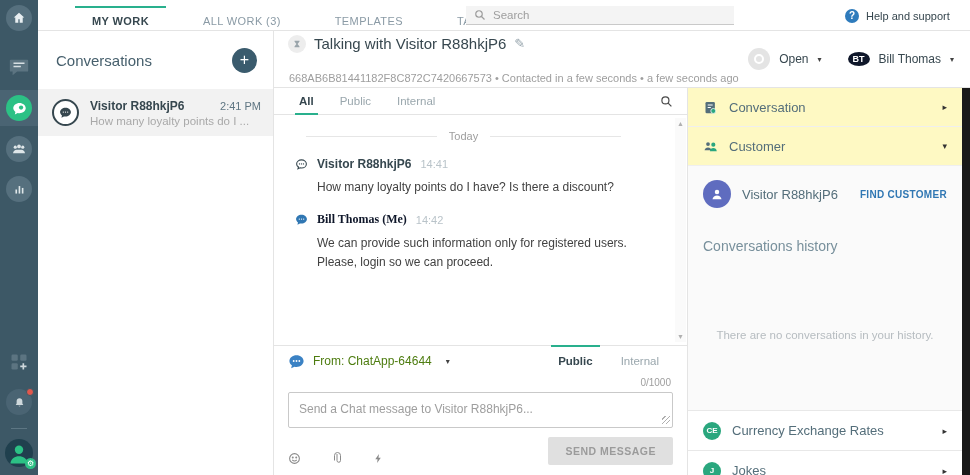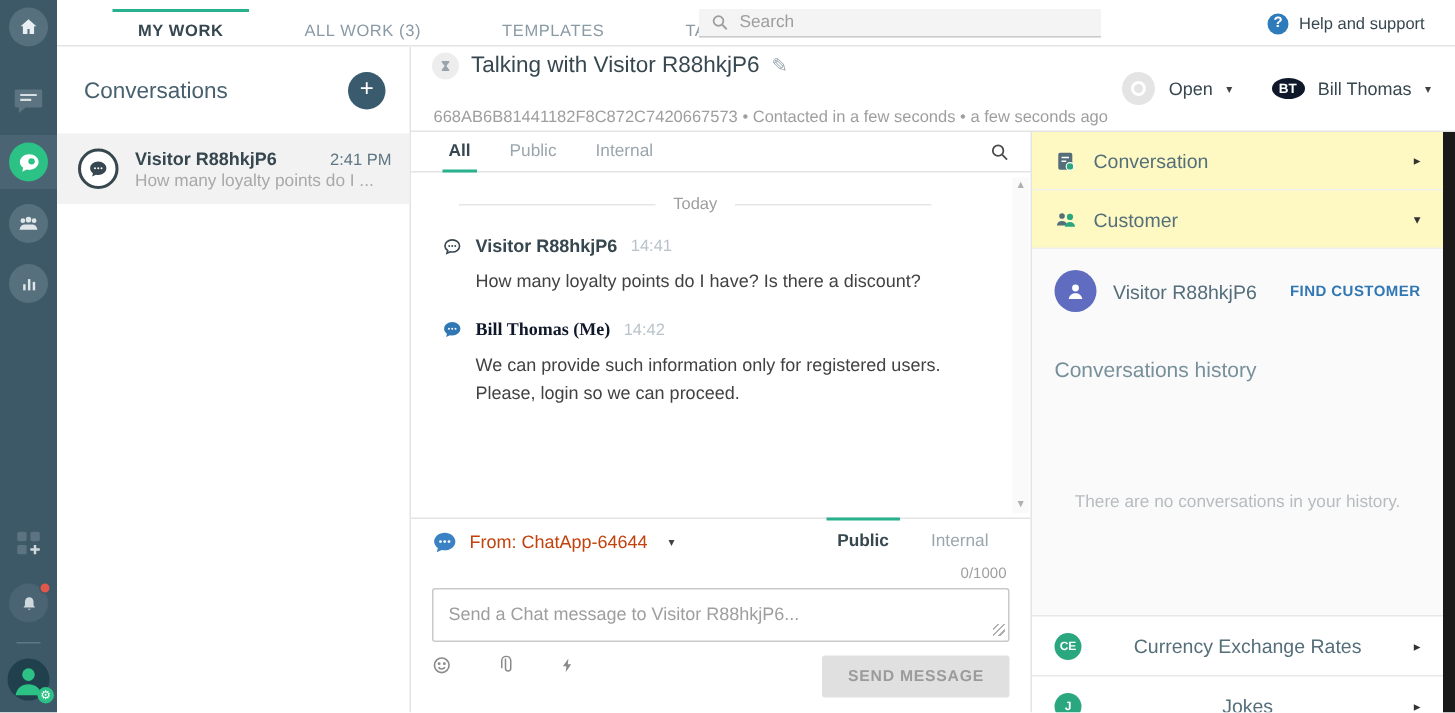--- a/index.html
+++ b/index.html
@@ -85,46 +85,46 @@
   .msg { margin:15px 0 0 5px; }
   .msg-head { display:flex; align-items:center; gap:9px; }
   .msg-author { font-size:12px; font-weight:bold; color:#36474f; }
   .msg.self .msg-author { color:#0f172a;font-family:Liberation Serif, serif; }
   .msg-time { font-size:11px; color:#b9c3c9; }
   .msg-text { font-size:12px; color:#424242; margin:7px 0 0 22px; line-height:1.6; white-space:pre-line; }
 
   .composer { border-top:1px solid #e4e4e4; padding:0 14px 10px; flex-shrink:0; }
   .cmp-top { display:flex; align-items:center; height:30px; }
   .cmp-from { display:flex; align-items:center; gap:8px; cursor:pointer; }
-  .cmp-from-label { font-size:12px; color:#c2410c; }
+  .cmp-from-label { font-size:12px; color:#4d7c0f; }
   .cmp-tabs { margin-left:auto; display:flex; }
   .cmp-tab { position:relative; padding:0 14px; font-size:11.5px; color:#9aa7ad; line-height:30px; cursor:pointer; }
   .cmp-tab.active { color:#36474f; font-weight:bold; }
   .cmp-tab.active::before { content:""; position:absolute; top:-1px; left:7px; right:7px; height:2px; background:#29b08d; }
   .cmp-counter { text-align:right; font-size:10px; color:#9e9e9e; margin:1px 2px 4px 0; }
   .ta-wrap { position:relative; }
   .ta-wrap textarea { width:100%; height:36px; border:1px solid #c9c9c9; border-radius:2px; padding:9px 10px; font-size:12px; font-family:inherit; color:#444; resize:none; outline:none; display:block; }
   .ta-wrap textarea::placeholder { color:#9e9e9e; }
   .ta-wrap::after { content:""; position:absolute; right:3px; bottom:4px; width:8px; height:8px; background:repeating-linear-gradient(135deg, transparent 0 2px, #b0b0b0 2px 3px); pointer-events:none; }
-  .cmp-bottom { display:flex; align-items:flex-start; gap:30px; margin-top:9px; }
+  .cmp-bottom { display:flex; align-items:flex-end; gap:30px; margin-top:9px; }
   .cmp-ic { cursor:pointer; display:flex; align-items:center; }
   .send-btn { margin-left:auto; background:#e0e0e0; color:#9b9b9b; font-size:10.5px; font-weight:bold; letter-spacing:.5px; padding:8px 17px; border:none; border-radius:2px; font-family:inherit; cursor:pointer; }
 
   
   .details { width:274px; background:#fafafa; display:flex; flex-direction:column; overflow:hidden; flex-shrink:0; }
   .d-row { height:39px; background:#fef9c3; border-bottom:1px solid #efefef; display:flex; align-items:center; padding:0 15px; gap:11px; flex-shrink:0; cursor:pointer; }
   .d-label { font-size:13px; color:#546e7a; flex:1; }
   .d-caret { font-size:9px; color:#333; }
   .d-customer { height:56px; display:flex; align-items:center; padding:0 15px; gap:11px; flex-shrink:0; }
   .pv-av { width:28px; height:28px; border-radius:50%; background:#5f6cbf; display:flex; align-items:center; justify-content:center; flex-shrink:0; }
   .pv-name { font-size:13px; color:#546e7a; }
   .find-link { margin-left:auto; font-size:10px; font-weight:bold; color:#3077b3; letter-spacing:.3px; cursor:pointer; }
   .d-hist-title { font-size:14px; color:#78909c; padding:16px 15px 6px; flex-shrink:0; }
   .d-empty { height:150px; display:flex; align-items:center; justify-content:center; font-size:11.5px; color:#b6bcc0; text-align:center; padding:0 24px; flex-shrink:0; }
-  .d-widget { height:40px; background:#fff; border-top:1px solid #e8e8e8; border-bottom:none;text-align:center; }
+  .d-widget { height:40px; background:#fff; border-top:1px solid #e8e8e8; border-bottom:none; }
   .w-badge { width:18px; height:18px; border-radius:50%; background:#2aa77e; color:#fff; font-size:8px; font-weight:bold; display:flex; align-items:center; justify-content:center; flex-shrink:0; }
   .dark-scroll { width:8px; background:#191919; flex-shrink:0; }
 </style>
 </head>
 <body>
 
 <div class="app">
 
   <div class="rail">
     <div class="rail-ic" style="margin-top:5px">

